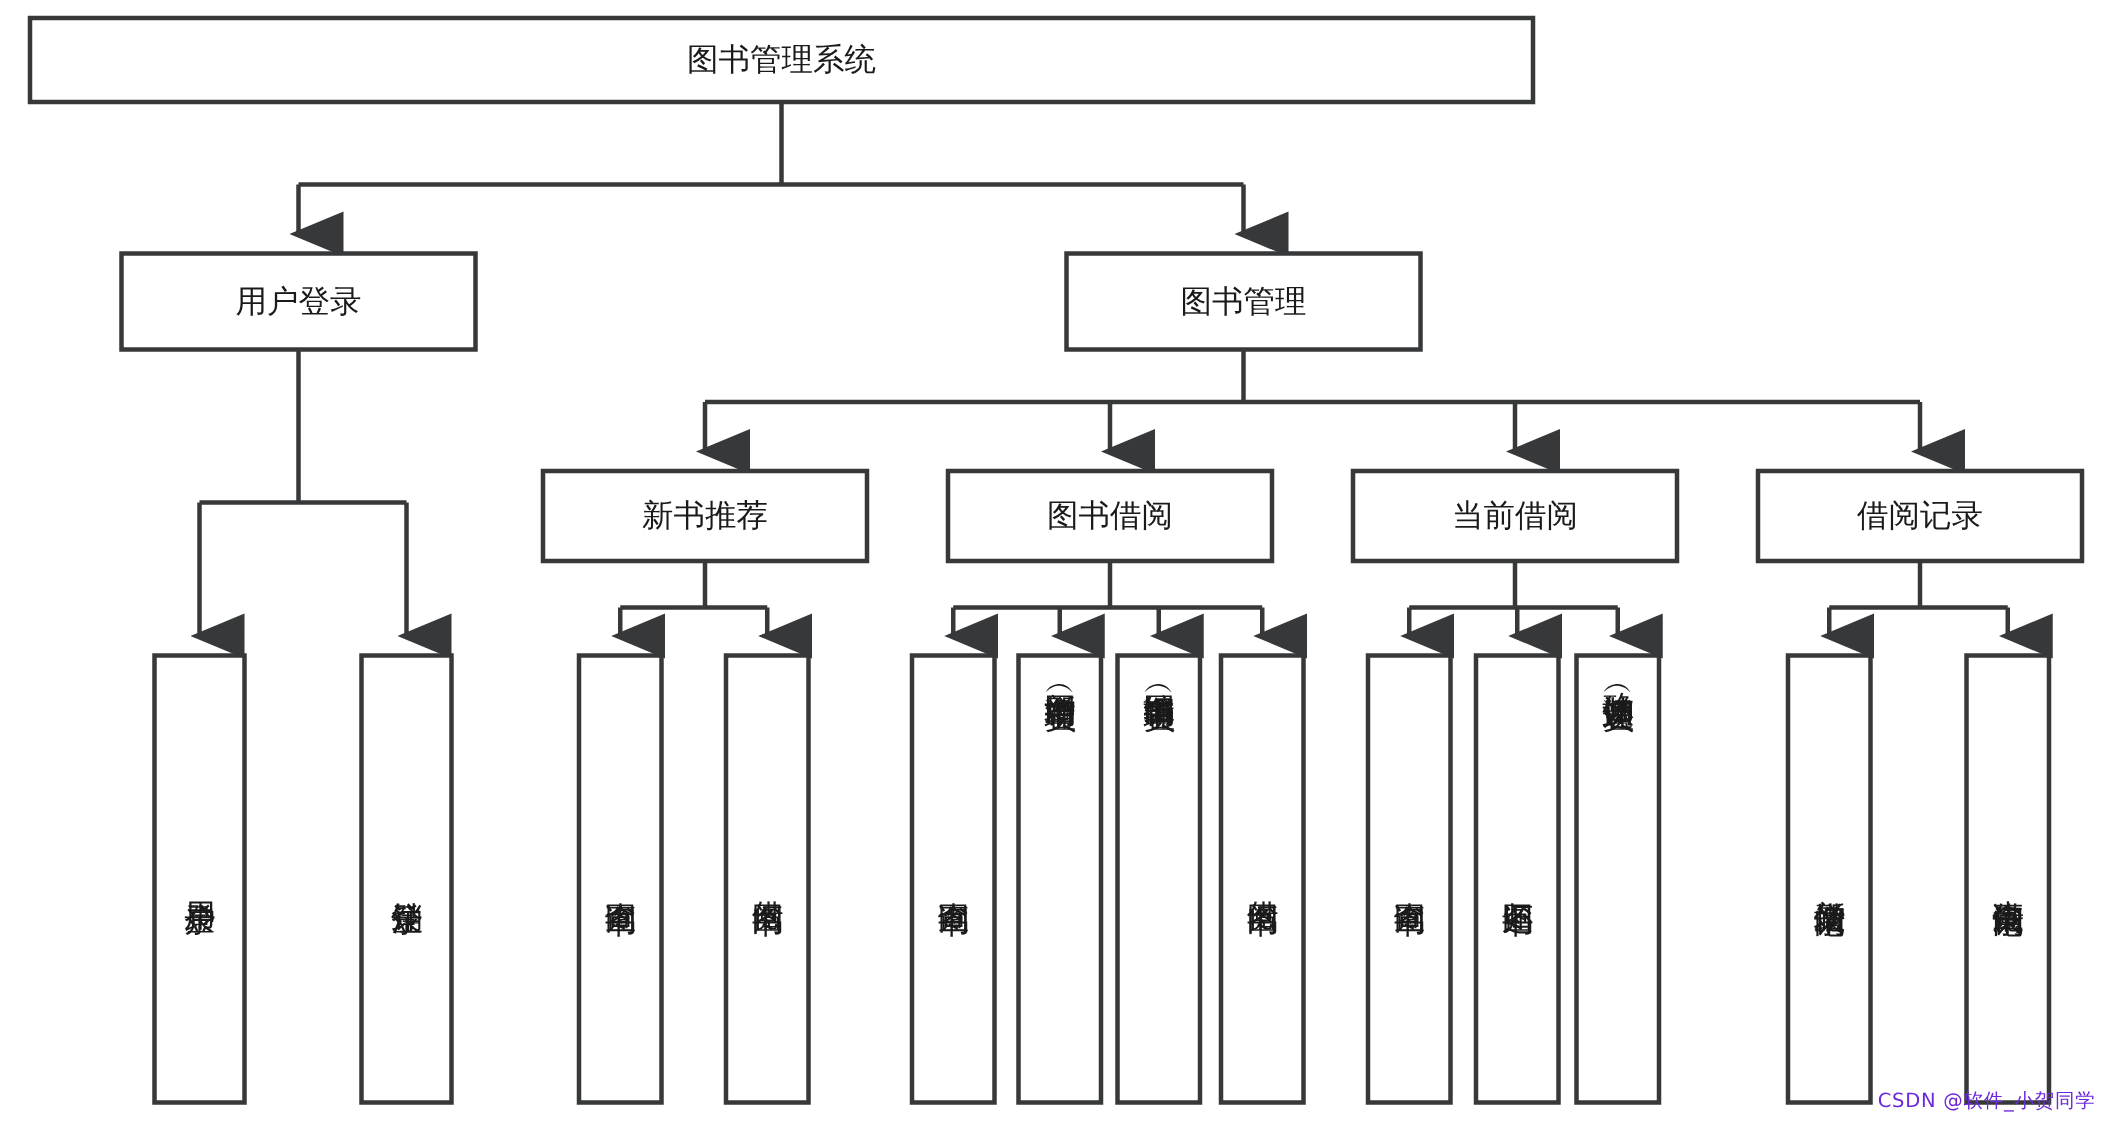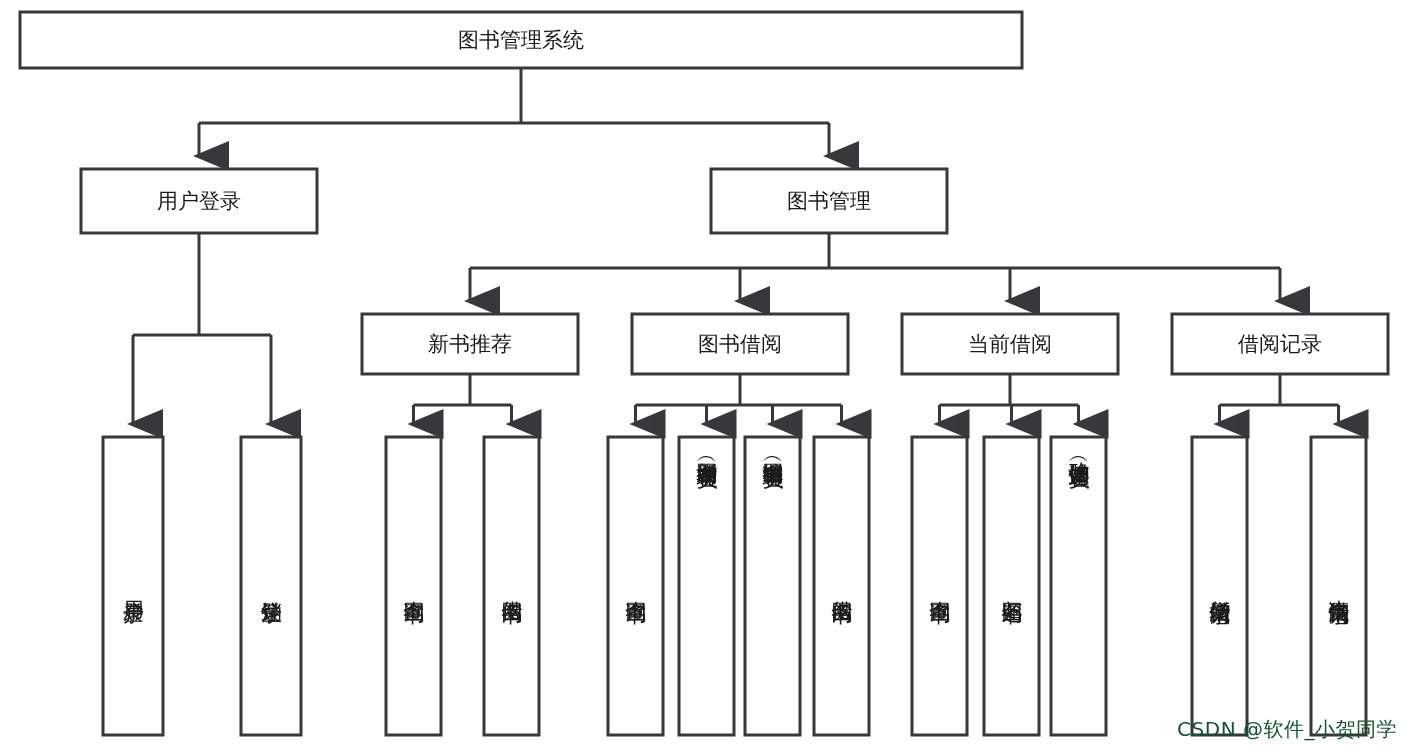--- a/index.html
+++ b/index.html
@@ -58,22 +58,22 @@
     color: #1a1a1a;
     letter-spacing: 1px;
     white-space: nowrap;
     pointer-events: none;
   }
   .watermark {
     position: absolute;
     right: 8px;
     bottom: 4px;
     font-family: "DejaVu Sans", "Liberation Sans", sans-serif;
-    font-size: 20px;
-    color: #14532d;
+    font-size: 13px;
+    color: #6d28d9;
     white-space: nowrap;
     letter-spacing: 0.5px;
   }
 </style>
 </head>
 <body>
 
 <div id="diagram-root">
   <svg id="tree-svg" viewBox="0 0 1405 747">
     <defs>

